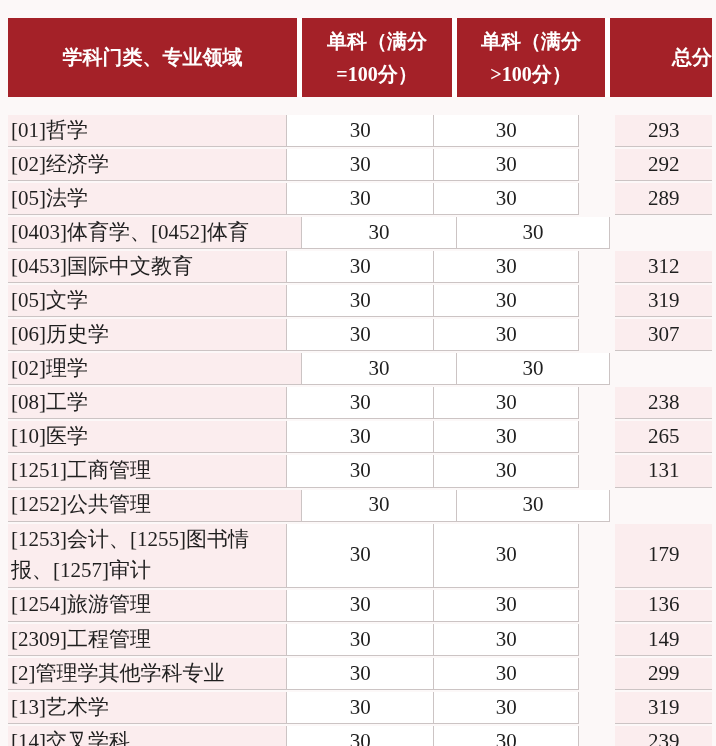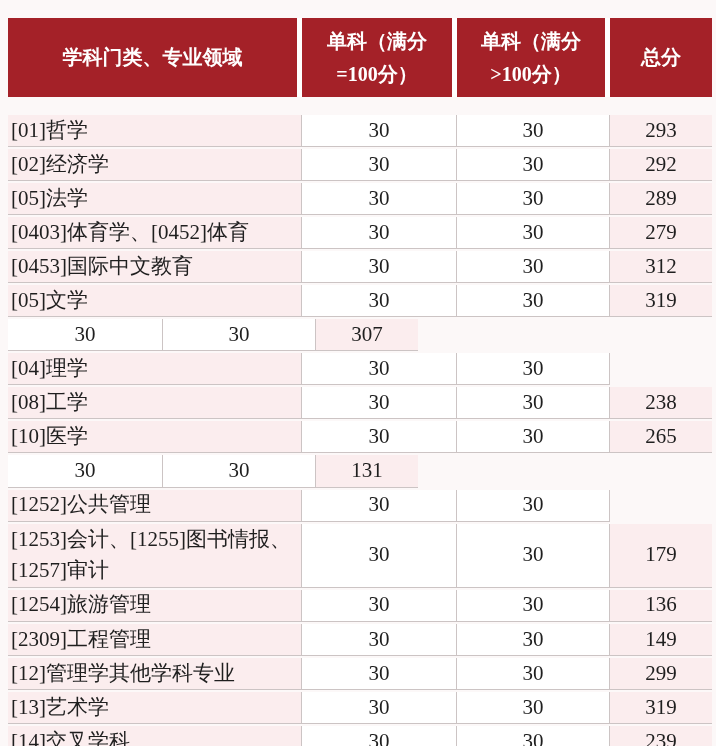--- a/index.html
+++ b/index.html
@@ -36,21 +36,21 @@
     font-size: 20px;
     display: flex; flex-direction: column;
     align-items: center; justify-content: center;
     text-align: center;
     line-height: 1.65;
   }
   .hcell:not(:last-child) { border-right: 5px solid #FFFFFF; }
   .h1 { width: 294px; }
   .h2 { width: 155px; }
   .h3 { width: 153px; }
-  .h4 { width: 102px; }
+  .h4 { width: 102px; align-items: flex-end; }
   .tbody {
     flex: 1 1 auto;
     display: flex; flex-direction: column;
     gap: 2px;
     padding-top: 18px;
   }
   .row { display: flex; flex: 1 1 0; min-height: 0; }
   .row.tall { flex: 2 2 0; justify-content: flex-end; }
   .cell {
     border-bottom: 1px solid var(--grid-line);
@@ -63,21 +63,21 @@
   .c1 {
     width: 294px;
     background: var(--row-pink);
     justify-content: flex-start;
     text-align: left;
     padding: 0 2px 0 3px;
     border-right: 1px solid var(--grid-line);
   }
   .c2 { width: 155px; background: var(--row-white); border-right: 1px solid var(--grid-line); }
   .c3 { width: 153px; background: var(--row-white); border-right: 1px solid var(--grid-line); }
-  .c4 { width: 102px; background: var(--row-pink); }
+  .c4 { width: 102px; background: var(--row-pink); margin-left: 36px; }
 </style>
 </head>
 <body>
 
 <div class="score-table">
   <div class="thead">
     <div class="hcell h1">
       <span>学科门类、专业领域</span>
     </div>
     <div class="hcell h2">
@@ -108,57 +108,58 @@
       <div class="row">
     <div class="cell c1">[05]法学</div>
     <div class="cell c2">30</div>
     <div class="cell c3">30</div>
     <div class="cell c4">289</div>
   </div>
       <div class="row">
     <div class="cell c1">[0403]体育学、[0452]体育</div>
     <div class="cell c2">30</div>
     <div class="cell c3">30</div>
-    <div class="cell c4">279</div>
   </div>
       <div class="row">
     <div class="cell c1">[0453]国际中文教育</div>
     <div class="cell c2">30</div>
     <div class="cell c3">30</div>
     <div class="cell c4">312</div>
   </div>
       <div class="row">
     <div class="cell c1">[05]文学</div>
     <div class="cell c2">30</div>
     <div class="cell c3">30</div>
     <div class="cell c4">319</div>
   </div>
       <div class="row">
+    <div class="cell c1">[06]历史学</div>
     <div class="cell c2">30</div>
     <div class="cell c3">30</div>
     <div class="cell c4">307</div>
   </div>
       <div class="row">
-    <div class="cell c1">[04]理学</div>
+    <div class="cell c1">[02]理学</div>
     <div class="cell c2">30</div>
     <div class="cell c3">30</div>
   </div>
       <div class="row">
     <div class="cell c1">[08]工学</div>
     <div class="cell c2">30</div>
     <div class="cell c3">30</div>
     <div class="cell c4">238</div>
   </div>
       <div class="row">
     <div class="cell c1">[10]医学</div>
     <div class="cell c2">30</div>
     <div class="cell c3">30</div>
     <div class="cell c4">265</div>
   </div>
       <div class="row">
+    <div class="cell c1">[1251]工商管理</div>
     <div class="cell c2">30</div>
     <div class="cell c3">30</div>
     <div class="cell c4">131</div>
   </div>
       <div class="row">
     <div class="cell c1">[1252]公共管理</div>
     <div class="cell c2">30</div>
     <div class="cell c3">30</div>
   </div>
       <div class="row tall">
@@ -173,21 +174,21 @@
     <div class="cell c3">30</div>
     <div class="cell c4">136</div>
   </div>
       <div class="row">
     <div class="cell c1">[2309]工程管理</div>
     <div class="cell c2">30</div>
     <div class="cell c3">30</div>
     <div class="cell c4">149</div>
   </div>
       <div class="row">
-    <div class="cell c1">[12]管理学其他学科专业</div>
+    <div class="cell c1">[2]管理学其他学科专业</div>
     <div class="cell c2">30</div>
     <div class="cell c3">30</div>
     <div class="cell c4">299</div>
   </div>
       <div class="row">
     <div class="cell c1">[13]艺术学</div>
     <div class="cell c2">30</div>
     <div class="cell c3">30</div>
     <div class="cell c4">319</div>
   </div>

